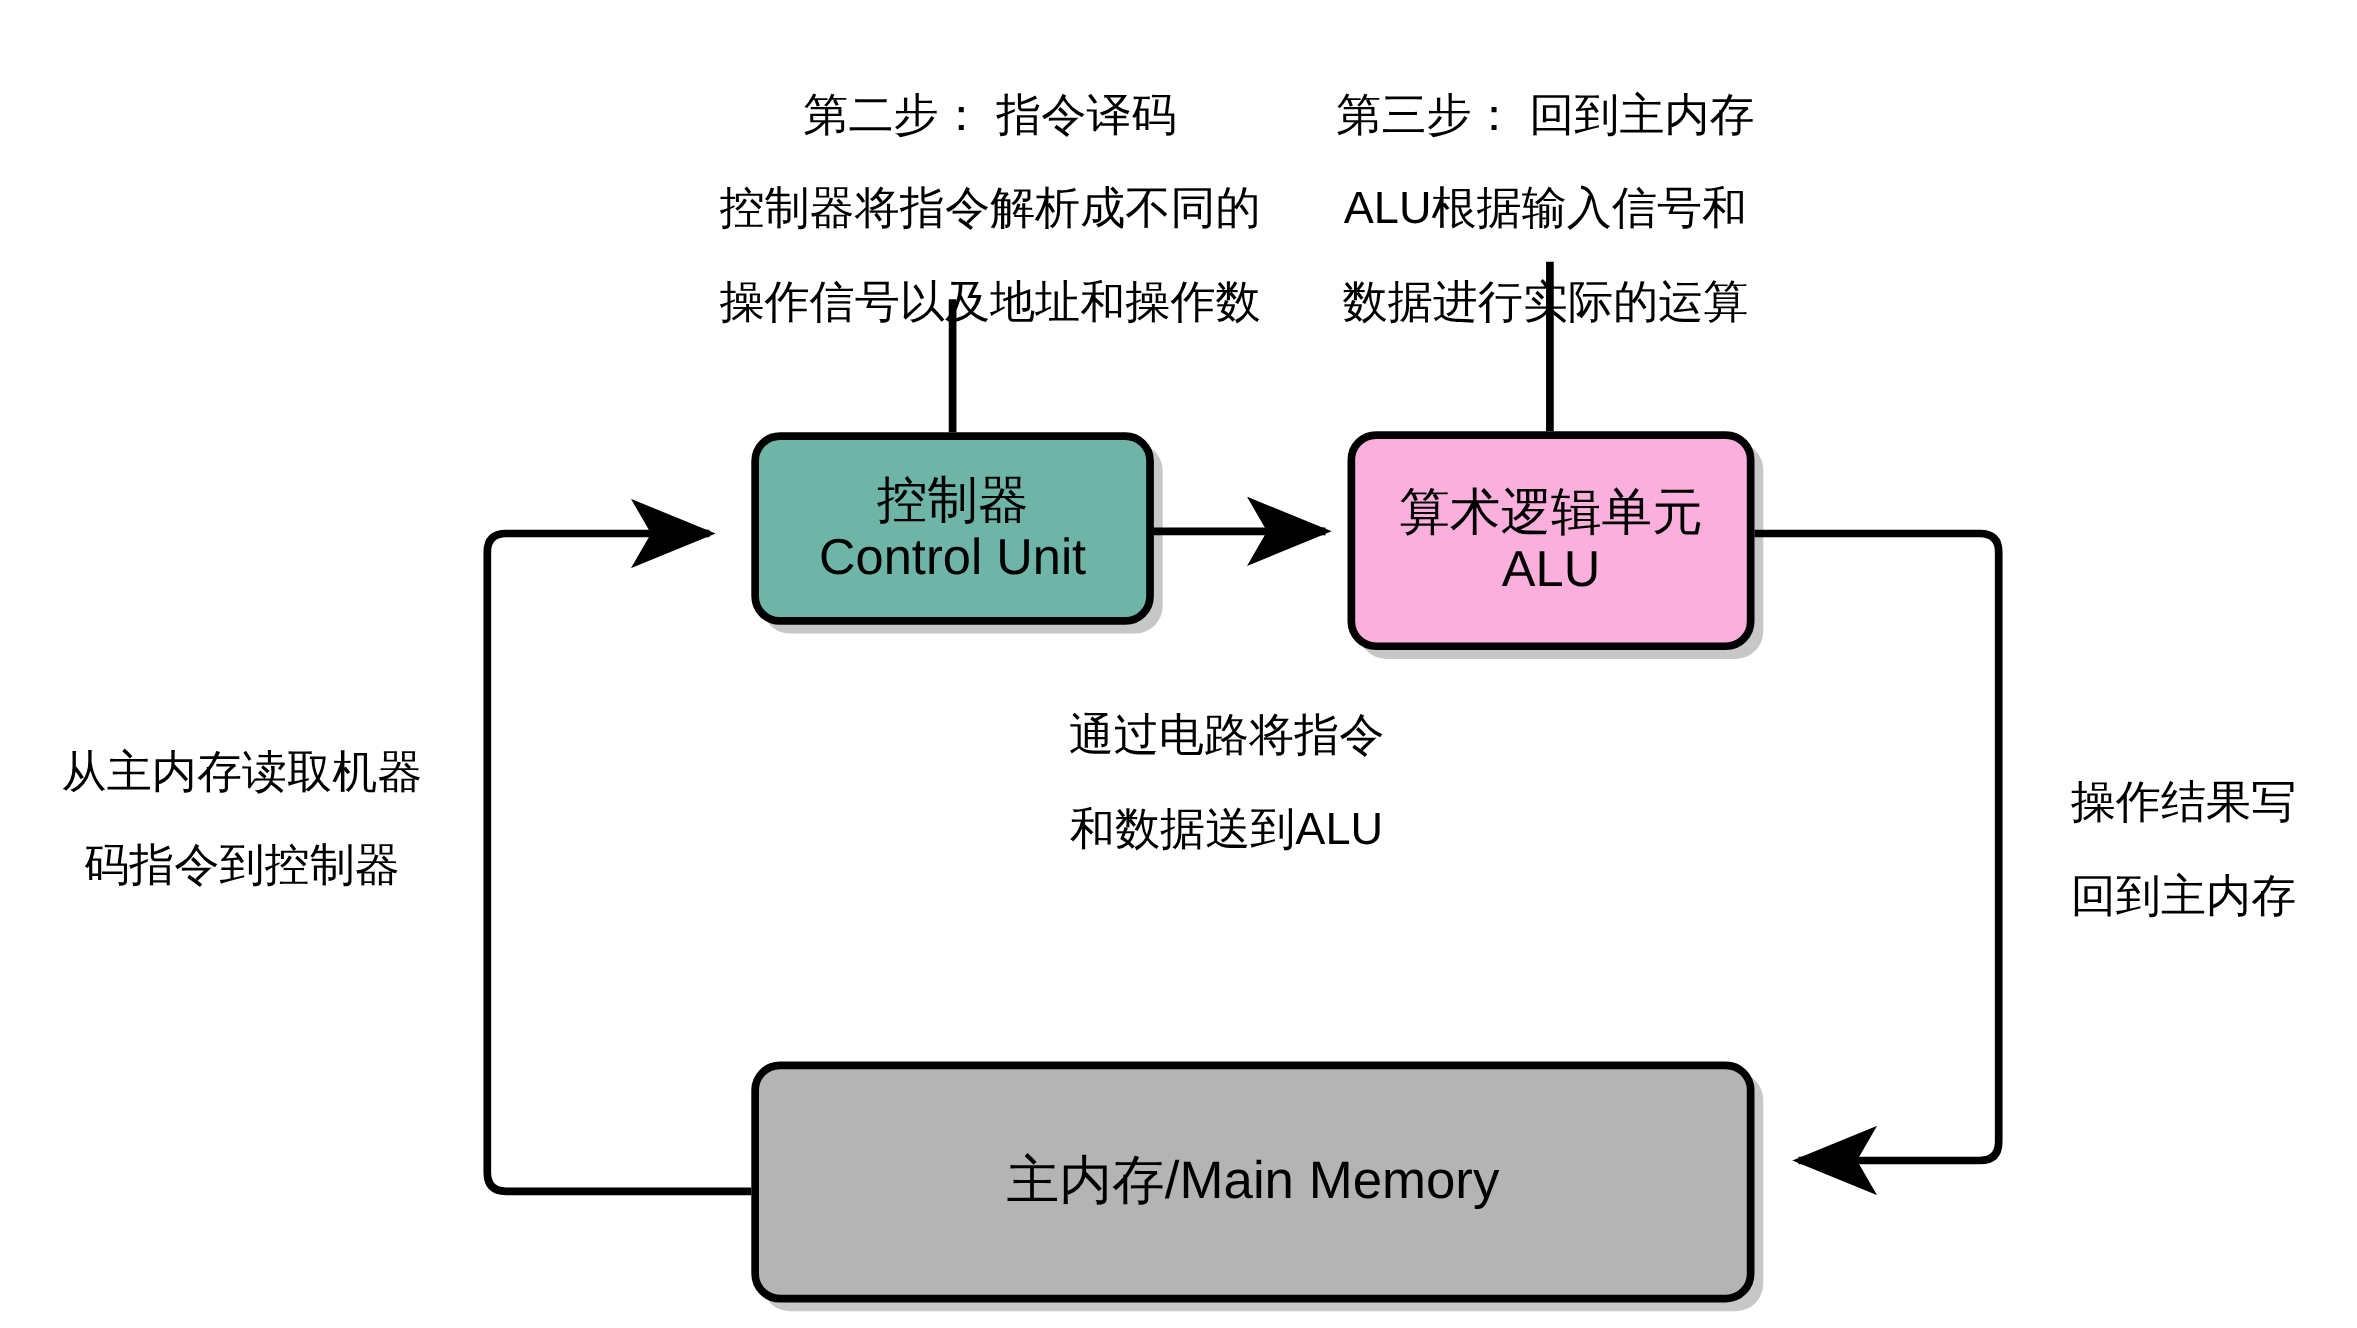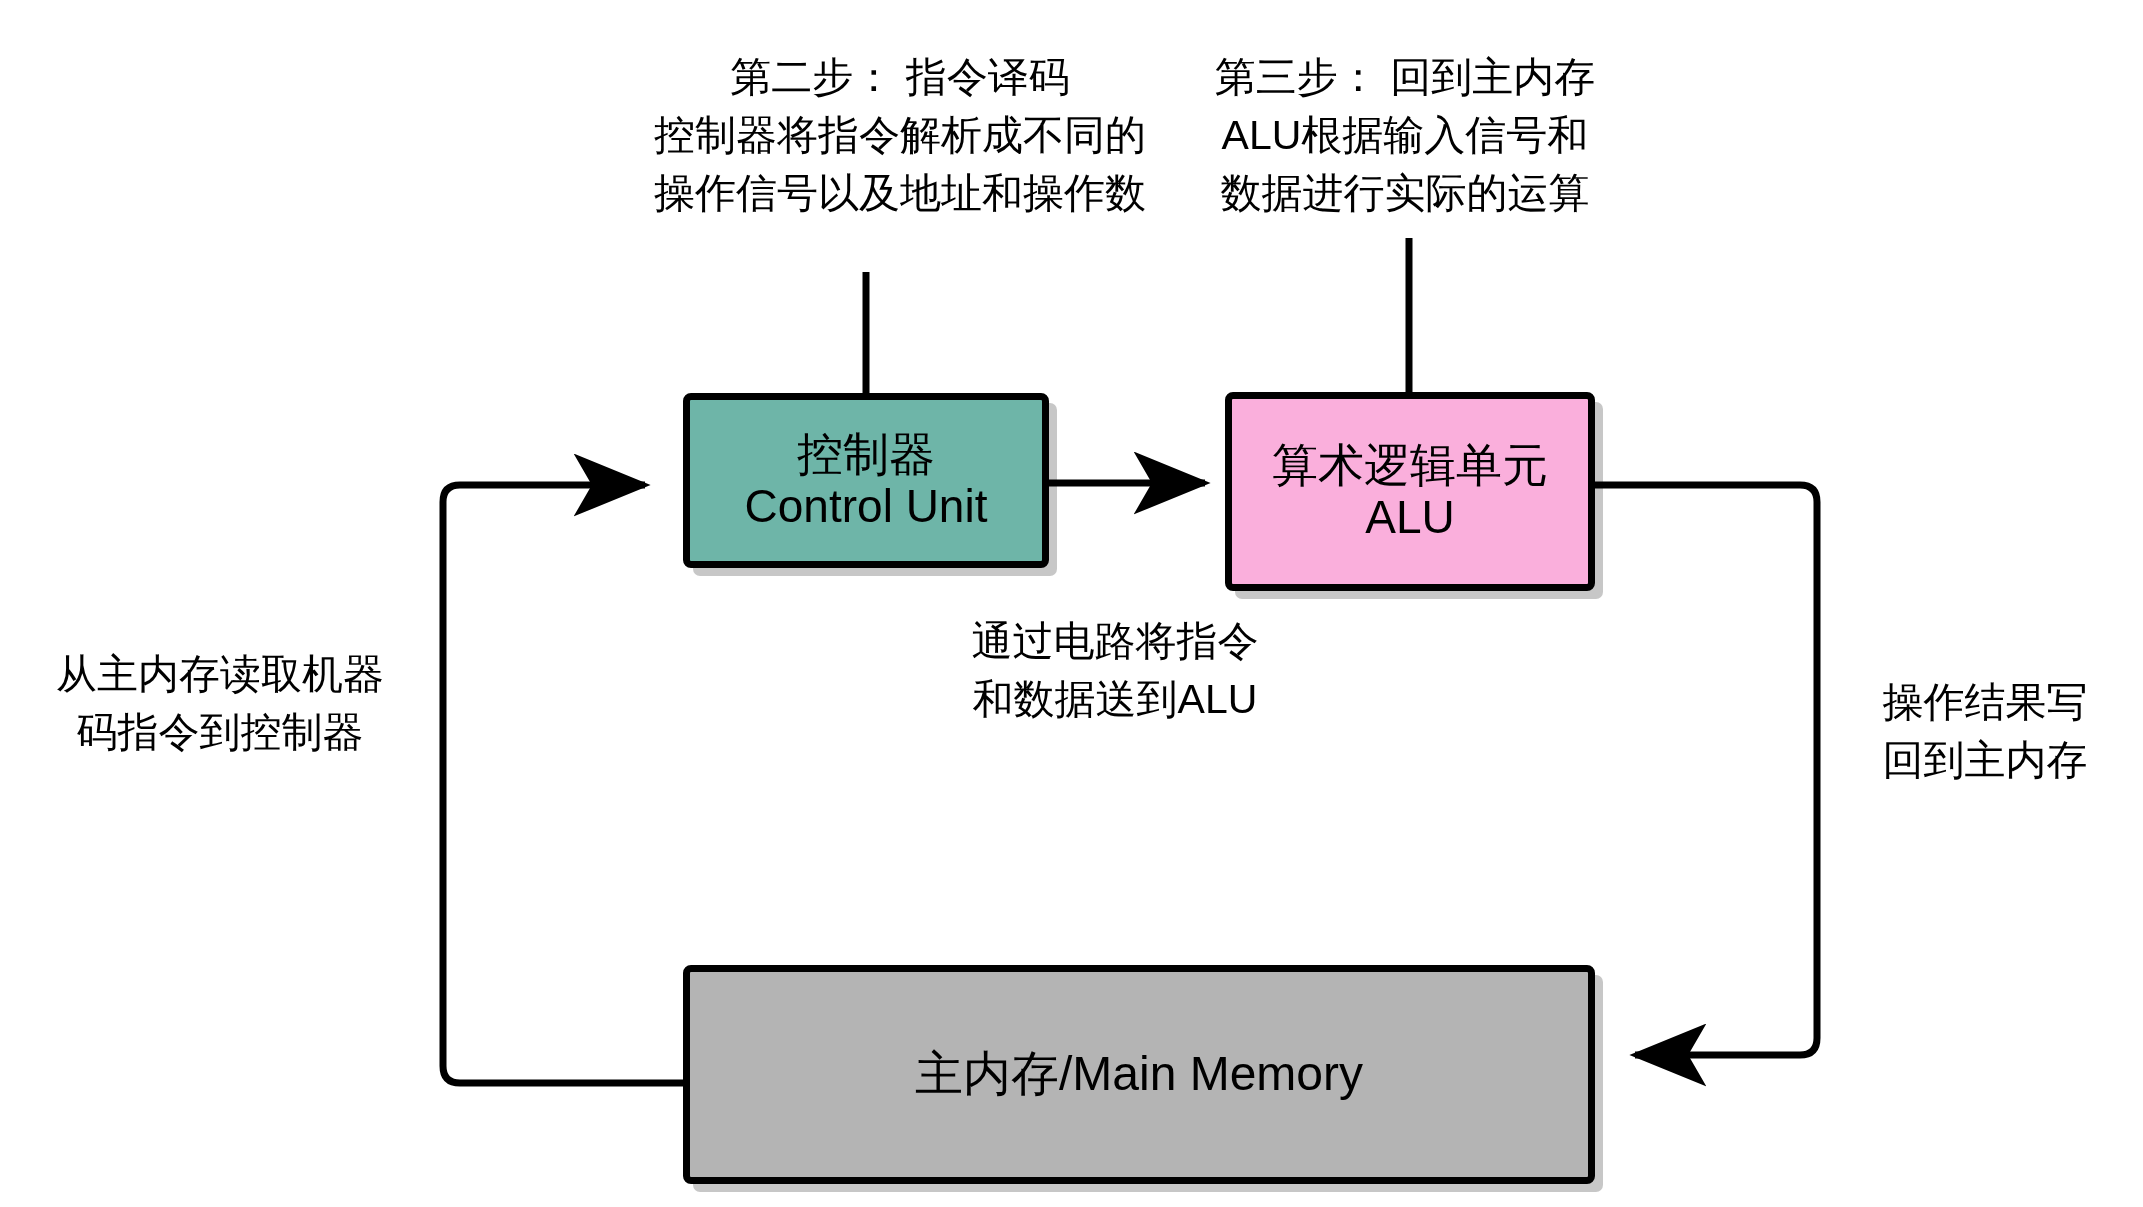--- a/index.html
+++ b/index.html
@@ -23,21 +23,21 @@
     left: 0;
     top: 0;
     width: 2143px;
     height: 1207px;
   }
 
   .node {
     position: absolute;
     box-sizing: border-box;
     border: 7px solid #000000;
-    border-radius: 8px;
+    border-radius: 26px;
     display: flex;
     flex-direction: column;
     align-items: center;
     justify-content: center;
     text-align: center;
     color: #000000;
     box-shadow: 9px 9px 0 -1px rgba(0,0,0,0.22);
     z-index: 3;
   }
   .node .line {
@@ -72,21 +72,21 @@
 
   .caption {
     position: absolute;
     color: #000000;
     text-align: center;
     line-height: 1.42;
     font-size: 41px;
     white-space: nowrap;
     z-index: 2;
   }
-  .caption .line { display: block; }
+  .caption .line { display: block; margin-top: 27px; }
 
   #caption-step1 { left: 30px;   top: 645px; width: 380px; }
   #caption-step2 { left: 600px;  top: 48px;  width: 600px; }
   #caption-step3 { left: 1195px; top: 48px;  width: 420px; }
   #caption-transfer { left: 930px; top: 612px; width: 370px; }
   #caption-writeback { left: 1840px; top: 673px; width: 290px; }
 </style>
 </head>
 <body>
 

